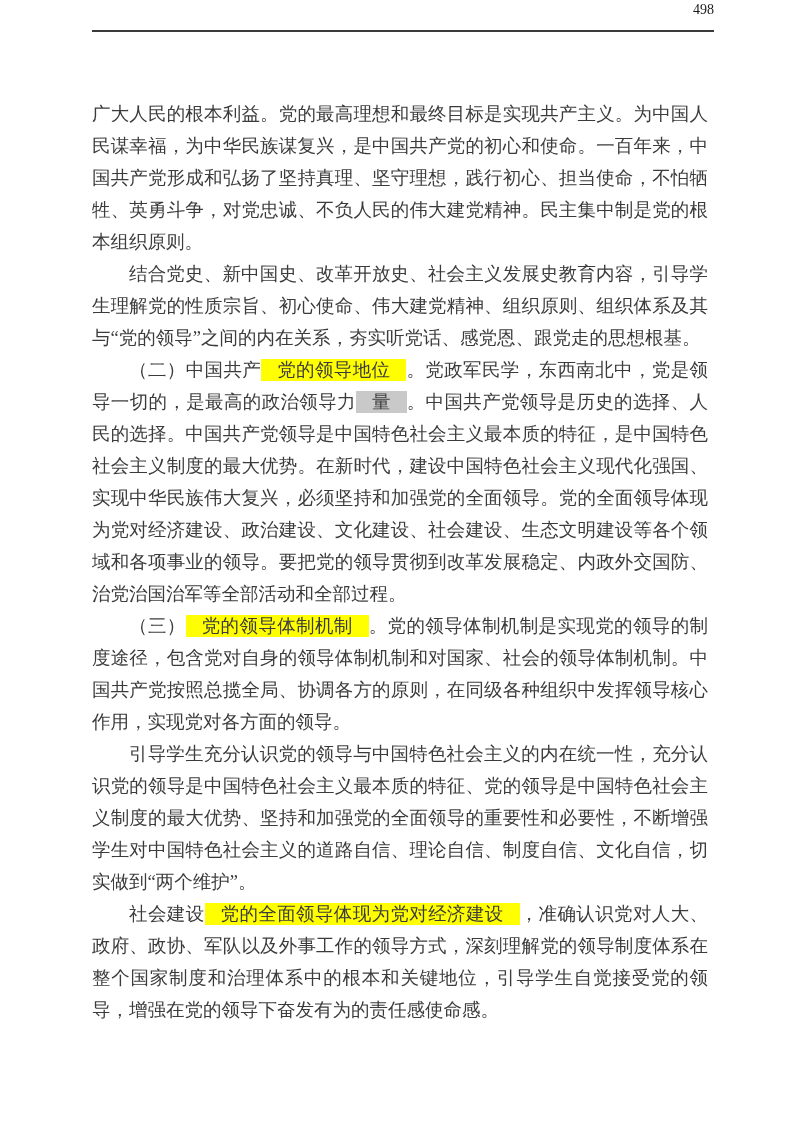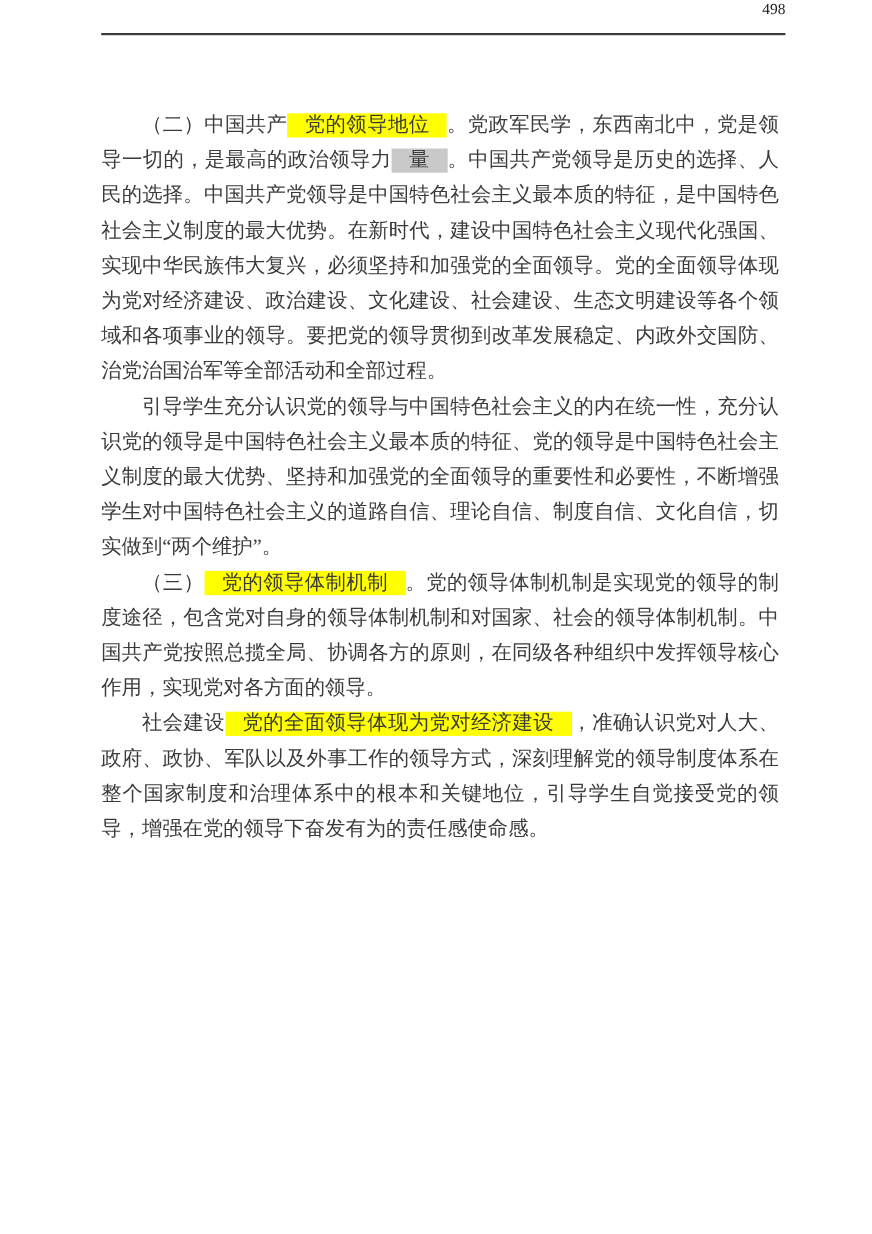--- a/index.html
+++ b/index.html
@@ -60,18 +60,20 @@
     padding: 1px 16px;
   }
 </style>
 </head>
 <body>
 
 <div class="page">
   <div class="page-number">498</div>
   <hr class="header-rule" style="border-top-color: rgb(58, 58, 58);">
   <main class="doc-body">
+      <p style="color: rgb(59, 59, 59);"><span>广大人民的根本利益。党的最高理想和最终目标是实现共产主义。为中国人民谋幸福，为中华民族谋复兴，是中国共产党的初心和使命。一百年来，中国共产党形成和弘扬了坚持真理、坚守理想，践行初心、担当使命，不怕牺牲、英勇斗争，对党忠诚、不负人民的伟大建党精神。民主集中制是党的根本组织原则。</span></p>
+      <p class="indent" style="color: rgb(59, 59, 59);"><span>结合党史、新中国史、改革开放史、社会主义发展史教育内容，引导学生理解党的性质宗旨、初心使命、伟大建党精神、组织原则、组织体系及其与“党的领导”之间的内在关系，夯实听党话、感党恩、跟党走的思想根基。</span></p>
       <p class="indent" style="color: rgb(59, 59, 59);"><span>（二）中国共产</span><mark style="background: rgb(255, 255, 0);">党的领导地位</mark><span>。党政军民学，东西南北中，党是领导一切的，是最高的政治领导力</span><mark style="background: rgb(201, 201, 201);">量</mark><span>。中国共产党领导是历史的选择、人民的选择。中国共产党领导是中国特色社会主义最本质的特征，是中国特色社会主义制度的最大优势。在新时代，建设中国特色社会主义现代化强国、实现中华民族伟大复兴，必须坚持和加强党的全面领导。党的全面领导体现为党对经济建设、政治建设、文化建设、社会建设、生态文明建设等各个领域和各项事业的领导。要把党的领导贯彻到改革发展稳定、内政外交国防、治党治国治军等全部活动和全部过程。</span></p>
+      <p class="indent" style="color: rgb(59, 59, 59);"><span>（三）</span><mark style="background: rgb(255, 255, 0);">党的领导体制机制</mark><span>。党的领导体制机制是实现党的领导的制度途径，包含党对自身的领导体制机制和对国家、社会的领导体制机制。中国共产党按照总揽全局、协调各方的原则，在同级各种组织中发挥领导核心作用，实现党对各方面的领导。</span></p>
       <p class="indent" style="color: rgb(59, 59, 59);"><span>引导学生充分认识党的领导与中国特色社会主义的内在统一性，充分认识党的领导是中国特色社会主义最本质的特征、党的领导是中国特色社会主义制度的最大优势、坚持和加强党的全面领导的重要性和必要性，不断增强学生对中国特色社会主义的道路自信、理论自信、制度自信、文化自信，切实做到“两个维护”。</span></p>
-      <p class="indent" style="color: rgb(59, 59, 59);"><span>（三）</span><mark style="background: rgb(255, 255, 0);">党的领导体制机制</mark><span>。党的领导体制机制是实现党的领导的制度途径，包含党对自身的领导体制机制和对国家、社会的领导体制机制。中国共产党按照总揽全局、协调各方的原则，在同级各种组织中发挥领导核心作用，实现党对各方面的领导。</span></p>
       <p class="indent" style="color: rgb(59, 59, 59);"><span>社会建设</span><mark style="background: rgb(255, 255, 0);">党的全面领导体现为党对经济建设</mark><span>，准确认识党对人大、政府、政协、军队以及外事工作的领导方式，深刻理解党的领导制度体系在整个国家制度和治理体系中的根本和关键地位，引导学生自觉接受党的领导，增强在党的领导下奋发有为的责任感使命感。</span></p>
     </main>
 </div>
 
 </body></html>

